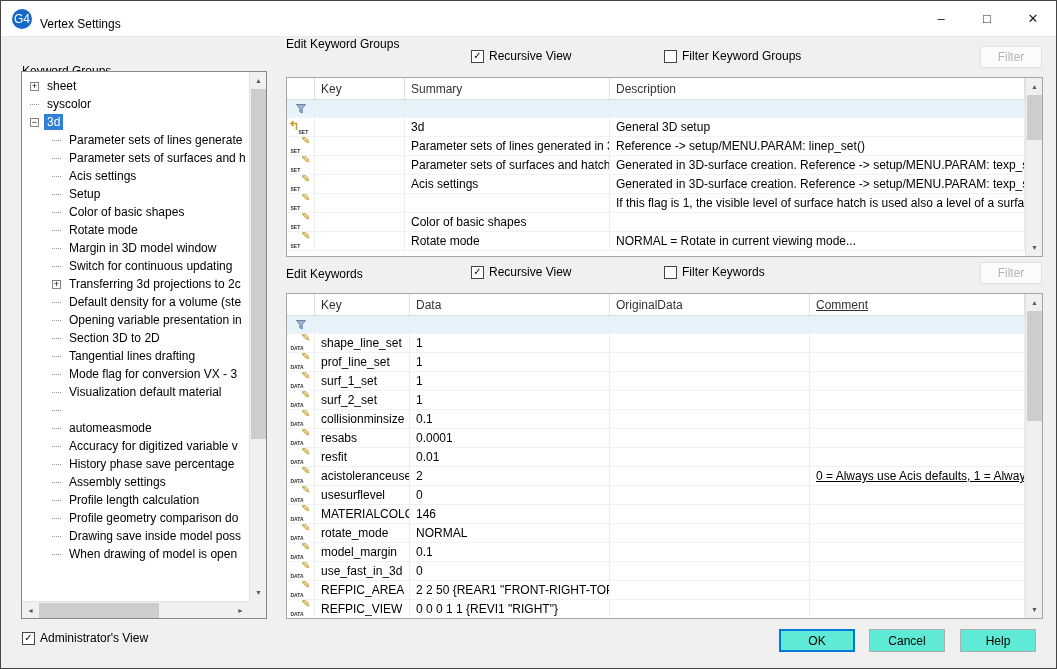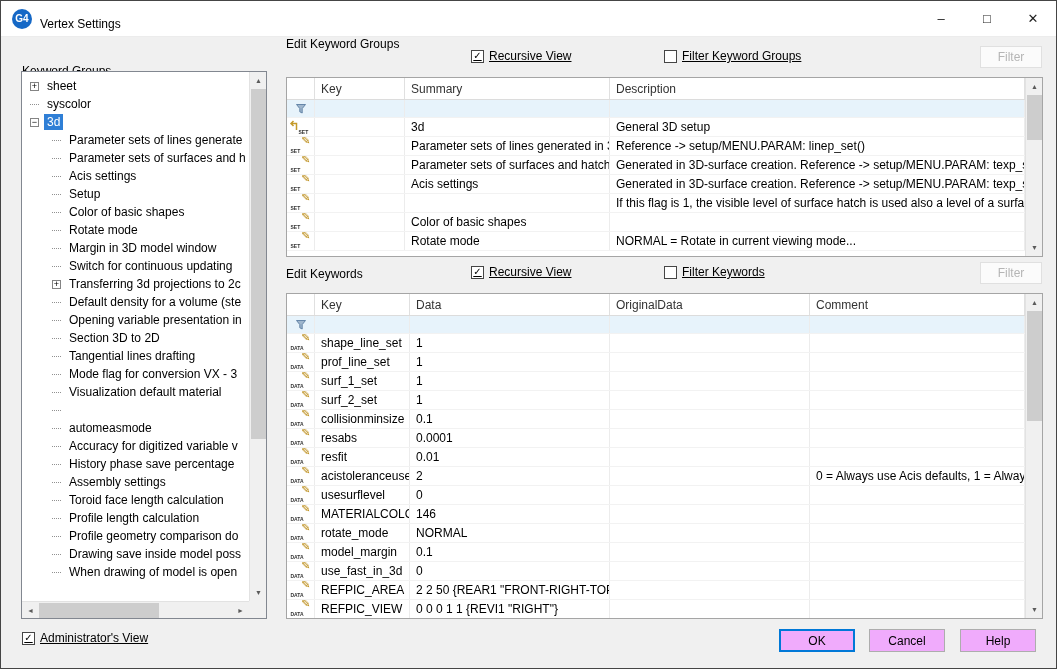--- a/index.html
+++ b/index.html
@@ -4,38 +4,38 @@
 <style>
   * { box-sizing: border-box; margin: 0; padding: 0; }
   body { background: #d8d8d8; font-family: "Liberation Sans", sans-serif; }
   .window { position: relative; width: 1057px; height: 669px; background: #f0f0f0;
             border: 1px solid #454545; font-size: 12px; color: #000; overflow: hidden; }
 
   
   .titlebar { position: absolute; top: 0; left: 0; right: 0; height: 36px; background: #fff;
               display: flex; align-items: center; padding-left: 11px; border-bottom: 1px solid #ececec; }
   .app-icon { width: 20px; height: 20px; border-radius: 50%; background: #1568c6; color: #fff;
-              font-size: 10px; font-weight: bold; display: flex; align-items: center; justify-content: center;
+              font-size: 12px; font-weight: normal; display: flex; align-items: center; justify-content: center;
               margin-right: 8px; flex: none; }
   .title { font-size: 12px; margin-top: 11px; }
   .win-controls { margin-left: auto; display: flex; height: 36px; }
   .win-btn { width: 46px; height: 36px; display: flex; align-items: center; justify-content: center;
              font-size: 13px; color: #222; }
 
   .plabel { position: absolute; font-size: 12px; white-space: nowrap; }
 
   
-  .checkline { position: absolute; display: flex; align-items: center; gap: 5px; font-size: 12px; white-space: nowrap; text-decoration: underline; }
+  .checkline { position: absolute; display: flex; align-items: center; gap: 5px; font-size: 12px; white-space: nowrap; }
   .checkbox { width: 13px; height: 13px; border: 1px solid #454545; background: #fff; flex: none;
               display: inline-flex; align-items: center; justify-content: center; font-size: 10px; line-height: 1; }
   .checkbox.checked::after { content: "✓"; }
 
   
   .btn { position: absolute; display: flex; align-items: center; justify-content: center;
-         background: #f0abfc; border: 1px solid #adadad; font-size: 12px; height: 23px; width: 76px; top: 628px; }
+         background: #5eead4; border: 1px solid #adadad; font-size: 12px; height: 23px; width: 76px; top: 628px; }
   .btn.default { border: 1px solid #0078d7; box-shadow: inset 0 0 0 1px #0078d7; }
   .filter-btn { position: absolute; width: 62px; height: 22px; display: flex; align-items: center; justify-content: center;
                 background: #fbfbfb; border: 1px solid #e0e0e0; color: #b5b5b5; font-size: 12px; }
 
   
   .tree-box { position: absolute; left: 20px; top: 70px; width: 246px; height: 548px;
               border: 1px solid #828790; background: #fff; display: grid;
               grid-template-columns: 1fr 17px; grid-template-rows: 1fr 17px; }
   .tree-viewport { grid-column: 1; grid-row: 1; overflow: hidden; padding-top: 5px; background: #fff; }
   .tree-item { display: flex; align-items: center; height: 18px; white-space: nowrap; }
@@ -71,21 +71,21 @@
   .thead { height: 22px; display: flex; border-bottom: 1px solid #dcdcdc; flex: none; background: #fff; }
   .rows { flex: 1; overflow: hidden; background: #fff; }
   .trow { display: flex; height: 19px; border-bottom: 1px solid #f2f2f2; }
   .filter-row { background: #e7f3fb; height: 18px; }
   .cell { border-right: 1px solid #ececec; padding: 0 6px; display: flex; align-items: center;
           height: 100%; overflow: hidden; white-space: nowrap; flex: none; font-size: 12px; }
   .th { border-right: 1px solid #e0e0e0; color: #333; }
   .icon-cell { width: 28px; justify-content: center; padding: 0; }
   .groups-table .c0 { width: 90px; }  .groups-table .c1 { width: 205px; }  .groups-table .c2 { flex: 1; }
   .keywords-table .c0 { width: 95px; } .keywords-table .c1 { width: 200px; }
-  .keywords-table .c2 { width: 200px; } .keywords-table .c3 { flex: 1; }
+  .keywords-table .c2 { width: 200px; } .keywords-table .c3 { flex: 1; text-decoration: underline; }
 
   
   .mini-icon { position: relative; width: 22px; height: 15px; display: inline-block; }
   .mini-icon .pencil { position: absolute; top: -4px; right: 1px; font-size: 11px; color: #b8860b; line-height: 1; }
   .mini-icon .tag { position: absolute; bottom: 0; left: 1px; font-size: 5px; font-weight: bold; color: #333; }
   .mini-icon.parent svg { position: absolute; top: -1px; left: -2px; }
   .mini-icon.parent .tag { left: 9px; }
   .funnel { display: inline-flex; align-items: center; justify-content: center; }
 </style>
 </head>
@@ -190,24 +190,20 @@
           <span class="connector"></span>
           <span class="tlabel">Accuracy for digitized variable v</span>
         </div>
         <div class="tree-item level1">
           <span class="connector"></span>
           <span class="tlabel">History phase save percentage</span>
         </div>
         <div class="tree-item level1">
           <span class="connector"></span>
           <span class="tlabel">Assembly settings</span>
-        </div>
-        <div class="tree-item level1">
-          <span class="connector"></span>
-          <span class="tlabel">Toroid face length calculation</span>
         </div>
         <div class="tree-item level1">
           <span class="connector"></span>
           <span class="tlabel">Profile length calculation</span>
         </div>
         <div class="tree-item level1">
           <span class="connector"></span>
           <span class="tlabel">Profile geometry comparison do</span>
         </div>
         <div class="tree-item level1">

